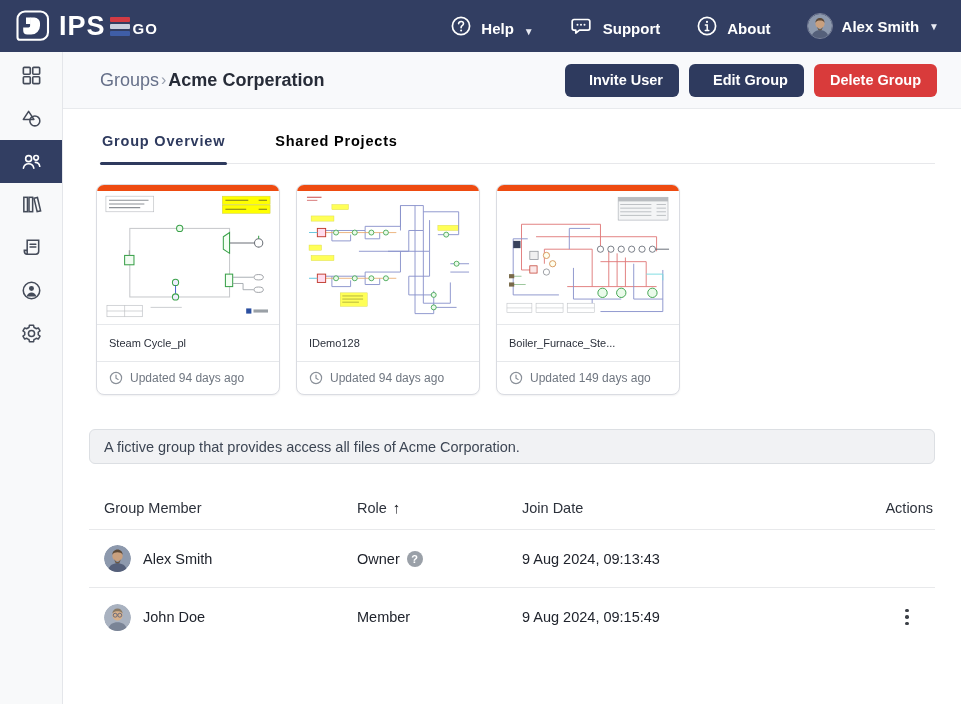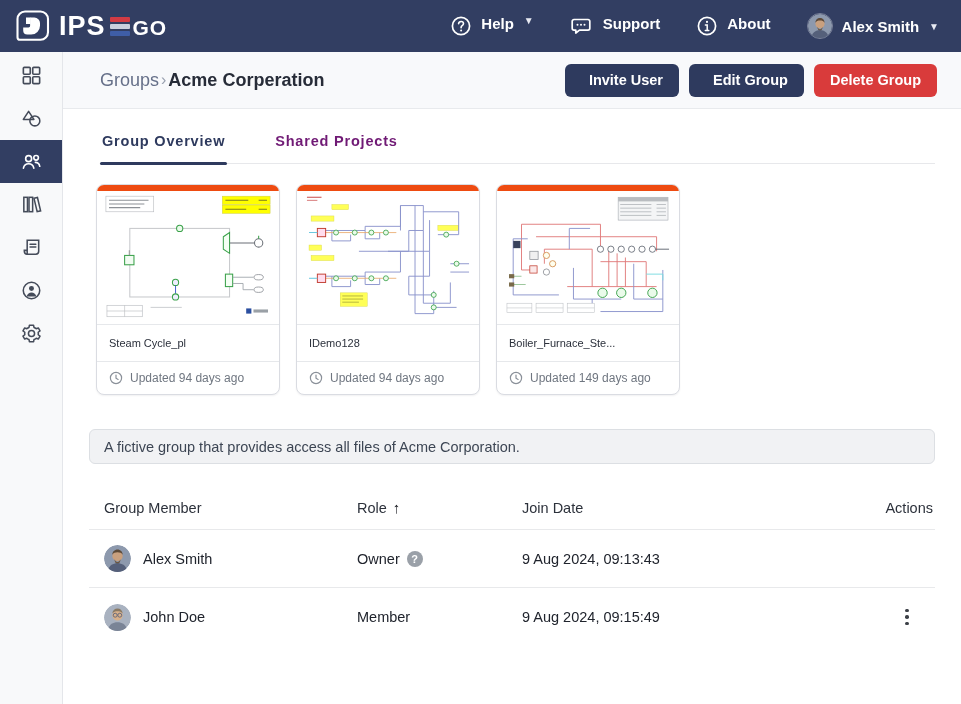--- a/index.html
+++ b/index.html
@@ -22,24 +22,24 @@
   }
   .logo { display:flex; align-items:center; gap:9px; }
   .logo-mark { width:36px; height:36px; }
   .logo-word { display:flex; align-items:center; }
   .logo-ips { font-size:27px; font-weight:bold; letter-spacing:1px; color:#fff; }
   .logo-e { display:flex; flex-direction:column; gap:2px; margin:0 3px 0 4px; }
   .logo-e span { display:block; width:20px; height:5px; border-radius:1px; }
   .logo-e .b1 { background:#d23b44; }
   .logo-e .b2 { background:#c9d0df; }
   .logo-e .b3 { background:#3f5ea8; }
-  .logo-go { font-size:21px; font-weight:bold; letter-spacing:1px; color:#fff; margin-top:4px; }
+  .logo-go { font-size:15px; font-weight:bold; letter-spacing:1px; color:#fff; margin-top:4px; }
 
   .topnav { margin-left:auto; display:flex; align-items:center; gap:36px; }
-  .topnav-item { display:flex; align-items:flex-start; gap:9px; cursor:pointer;
+  .topnav-item { display:flex; align-items:flex-end; gap:9px; cursor:pointer;
     font-size:15px; font-weight:bold; color:#fff; }
   .topnav-item svg { display:block; }
   .caret { font-size:10px; margin-left:1px; color:#e8eaf2; }
   .user-chip { display:flex; align-items:center; gap:9px; cursor:pointer;
     font-size:15px; font-weight:bold; }
   .avatar { width:26px; height:26px; border-radius:50%; overflow:hidden; flex:0 0 auto;
     border:1px solid rgba(255,255,255,.35); }
   .avatar svg { display:block; width:100%; height:100%; }
 
   
@@ -68,21 +68,21 @@
 
   .header-actions { margin-left:auto; display:flex; gap:10px; }
   .btn { border:none; border-radius:6px; height:33px; padding:0 16px;
     font-family:inherit; font-size:14.5px; font-weight:bold; color:#fff; cursor:pointer; }
   .btn-navy { background:#2e3a5e;padding-left:24px; }
   .btn-red { background:#d93b3b; }
 
   .tabs-bar { margin:18px 26px 0 37px; border-bottom:1px solid #e7e8eb;
     display:flex; gap:46px; }
   .tab { padding:6px 2px 14px; font-size:14.5px; font-weight:bold; letter-spacing:.8px;
-    color:#701a75; cursor:pointer; position:relative; }
+    color:#000000; cursor:pointer; position:relative; }
   .tab.active { color:#2e3a5e; }
   .tab.active::after { content:""; position:absolute; left:0; right:0; bottom:-2px;
     height:3px; background:#2e3a5e; border-radius:2px; }
 
   
   .cards { display:flex; gap:16px; margin:20px 26px 0 33px; }
   .card { width:184px; background:#fff; border:1px solid #dadce2; border-radius:8px;
     overflow:hidden; cursor:pointer; box-shadow:0 1px 2px rgba(20,24,40,.06); }
   .card-top { height:6px; background:#ee4b11; }
   .thumb { height:134px; border-bottom:1px solid #e6e8eb; background:#fff; }

